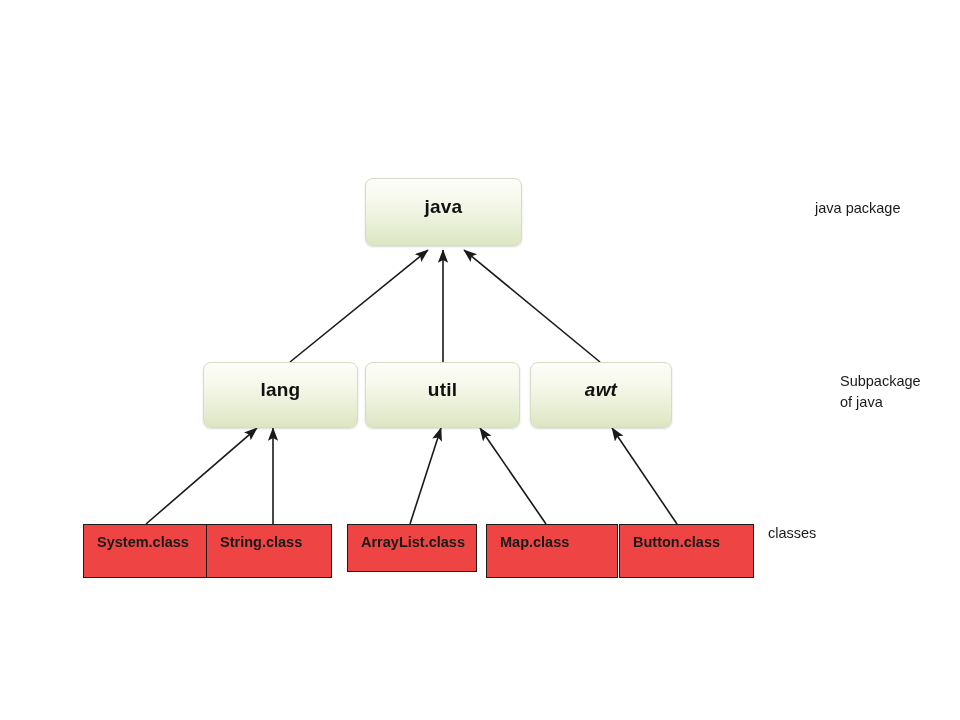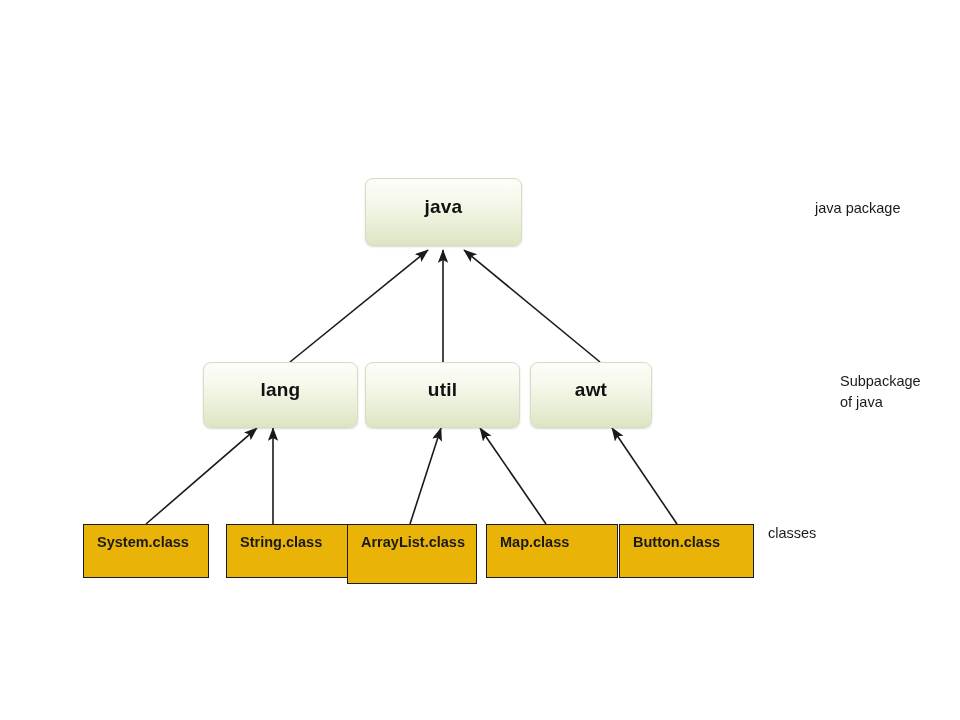--- a/index.html
+++ b/index.html
@@ -50,21 +50,21 @@
     
     position: relative;
     top: -6px;
   }
 
   
   .class-node {
     position: absolute;
     box-sizing: border-box;
     border: 1.5px solid #1b1b1b;
-    background: #eab308;
+    background: #ef4444;
   }
   .class-label {
     position: absolute;
     left: 13px;
     top: 9px;
     font-size: 14.5px;
     font-weight: bold;
     color: #1a1a1a;
     white-space: nowrap;
   }
@@ -112,33 +112,33 @@
   </div>
 
   <div class="pkg-node" style="left:365px; top:362px; width:155px; height:66px;">
     <span class="pkg-label">util</span>
   </div>
 
   <div class="pkg-node" style="left:203px; top:362px; width:155px; height:66px;">
     <span class="pkg-label">lang</span>
   </div>
 
-  <div class="pkg-node" style="left:530px; top:362px; width:122px; height:66px;">
+  <div class="pkg-node" style="left:530px; top:362px; width:142px; height:66px;font-style:italic;">
     <span class="pkg-label">awt</span>
   </div>
 
   <div class="class-node" style="left:83px; top:524px; width:126px; height:54px;">
     <span class="class-label">System.class</span>
   </div>
 
-  <div class="class-node" style="left:226px; top:524px; width:126px; height:54px;">
+  <div class="class-node" style="left:206px; top:524px; width:126px; height:54px;">
     <span class="class-label">String.class</span>
   </div>
 
-  <div class="class-node" style="left:347px; top:524px; width:130px; height:60px;">
+  <div class="class-node" style="left:347px; top:524px; width:130px; height:48px;">
     <span class="class-label">ArrayList.class</span>
   </div>
 
   <div class="class-node" style="left:486px; top:524px; width:132px; height:54px;">
     <span class="class-label">Map.class</span>
   </div>
 
   <div class="class-node" style="left:619px; top:524px; width:135px; height:54px;">
     <span class="class-label">Button.class</span>
   </div>

